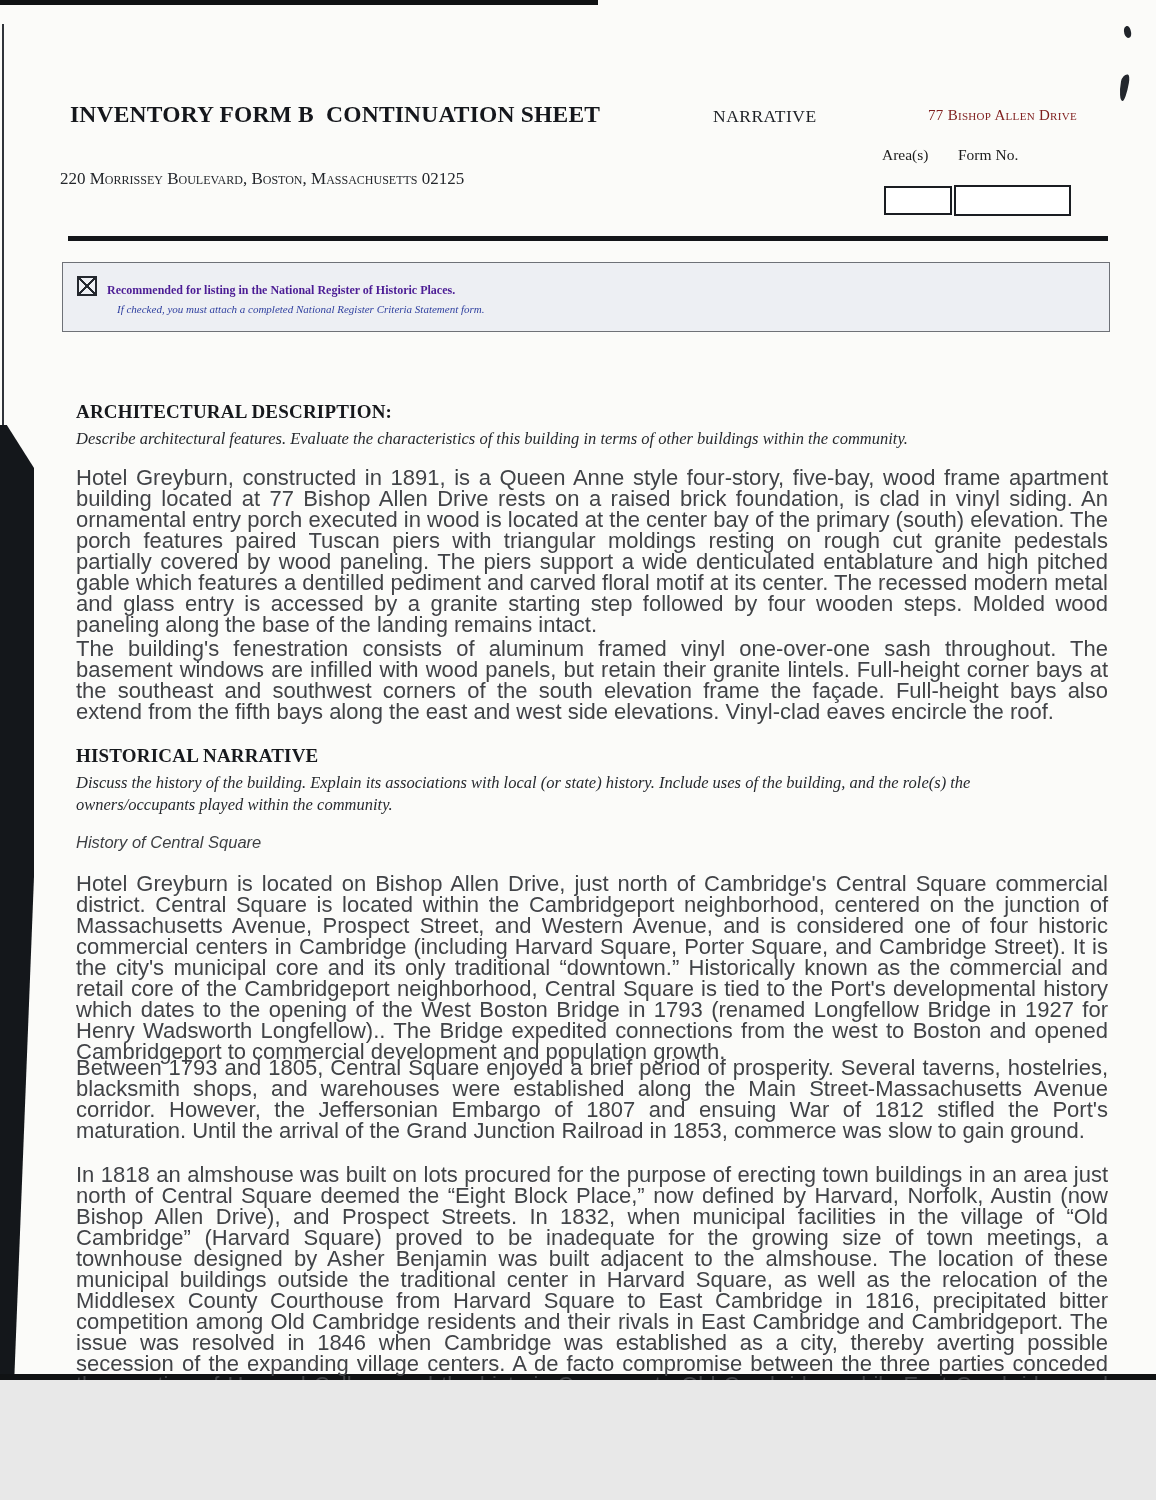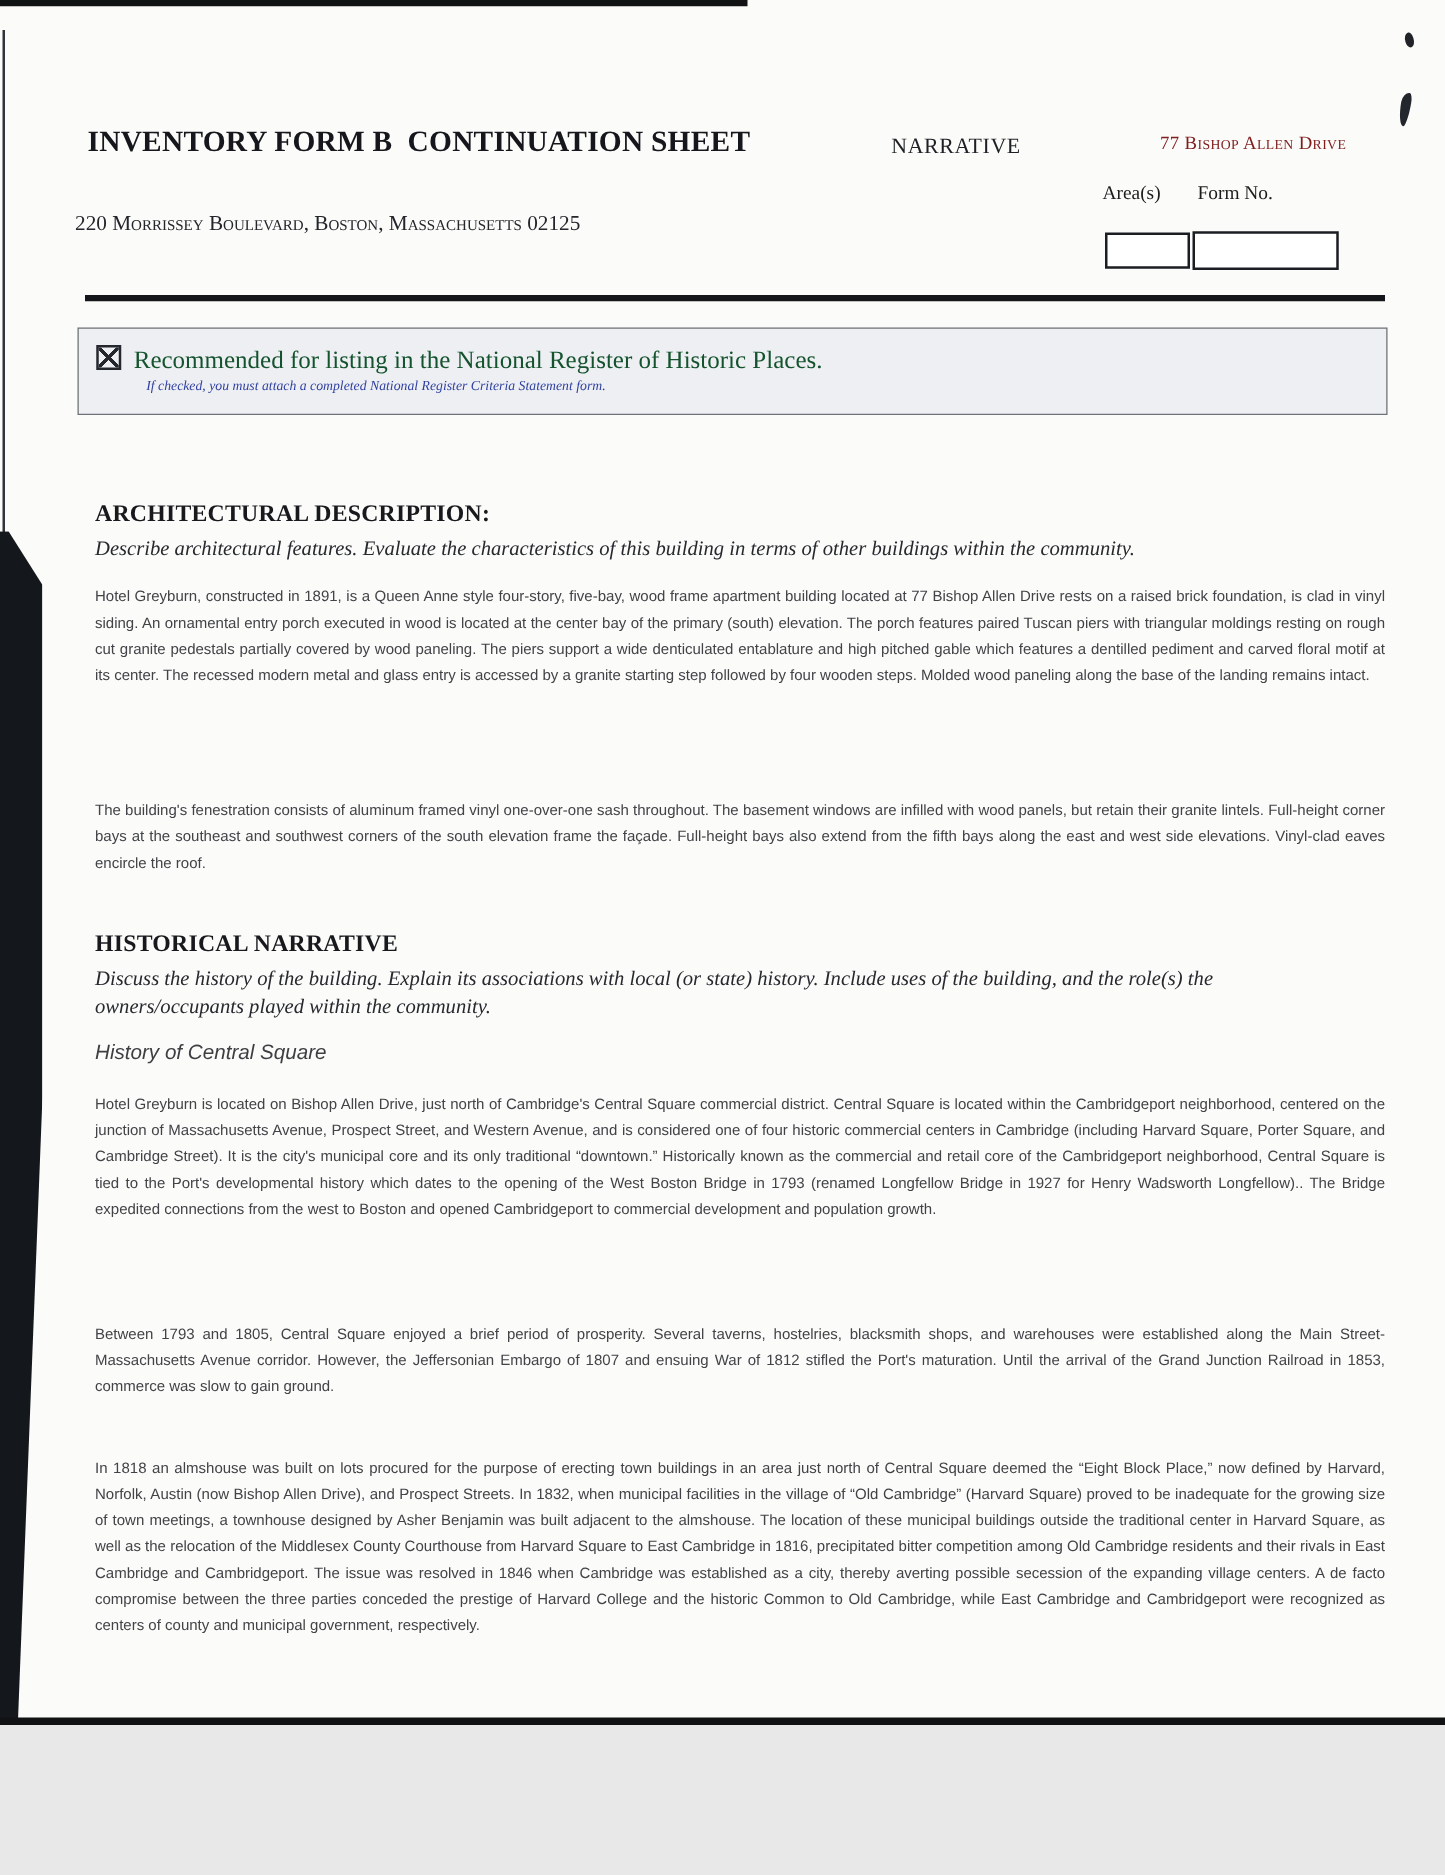--- a/index.html
+++ b/index.html
@@ -36,36 +36,36 @@
   .area-label{position:absolute;left:882px;top:146px;font-size:15.5px;}
   .form-label{position:absolute;left:958px;top:146px;font-size:15.5px;}
   .area-box{position:absolute;left:884px;top:186px;width:64px;height:25px;background:#fff;border:2px solid #1a1d22;}
   .form-box{position:absolute;left:954px;top:185px;width:113px;height:27px;background:#fff;border:2px solid #1a1d22;}
   .rule{position:absolute;left:68px;top:236px;width:1040px;height:5px;background:#14161a;}
   
   .rec-box{
     position:absolute;left:62px;top:262px;width:1046px;height:68px;
     background:#edeff3;border:1px solid #6e7177;
   }
-  .rec-line{position:absolute;left:14px;top:13px;font-size:20px;color:#14532d;}
+  .rec-line{position:absolute;left:14px;top:13px;font-size:12px;color:#4c1d95;font-weight:bold;}
   .checkbox{
     display:inline-block;width:16px;height:16px;margin-right:10px;vertical-align:-2px;
     border:2px solid #24282e;background:
       linear-gradient(to top right, transparent 44%, #24282e 44%, #24282e 56%, transparent 56%),
       linear-gradient(to bottom right, transparent 44%, #24282e 44%, #24282e 56%, transparent 56%);
   }
   .rec-note{position:absolute;left:54px;top:40px;font-size:11px;font-style:italic;color:#2e3f9f;text-align:right;}
   
   .instructions{position:absolute;left:76px;top:356px;width:1010px;font-size:16.5px;font-style:italic;color:#26292e;}
   .sec-heading{position:absolute;font-size:19px;font-weight:bold;letter-spacing:.2px;color:#17191d;}
   .sec-sub{position:absolute;font-size:16.5px;font-style:italic;color:#26292e;line-height:21.5px;}
   .body-para{
     position:absolute;left:76px;width:1032px;
     font-family:"Liberation Sans", sans-serif;
-    font-size:12px;line-height:21px;text-align:justify;color:#414347;
+    font-size:22px;line-height:21px;text-align:justify;color:#414347;
   }
   .subsection{position:absolute;left:76px;font-family:"Liberation Sans", sans-serif;font-style:italic;font-size:16.5px;color:#3d3f43;}
   .footer-note{position:absolute;left:76px;top:1380px;width:1032px;text-align:right;font-size:17px;font-style:italic;color:#26292e;margin-top:17px;}
 </style>
 </head>
 <body>
 
 <div class="page">
 
   <div class="scan-top"></div>

